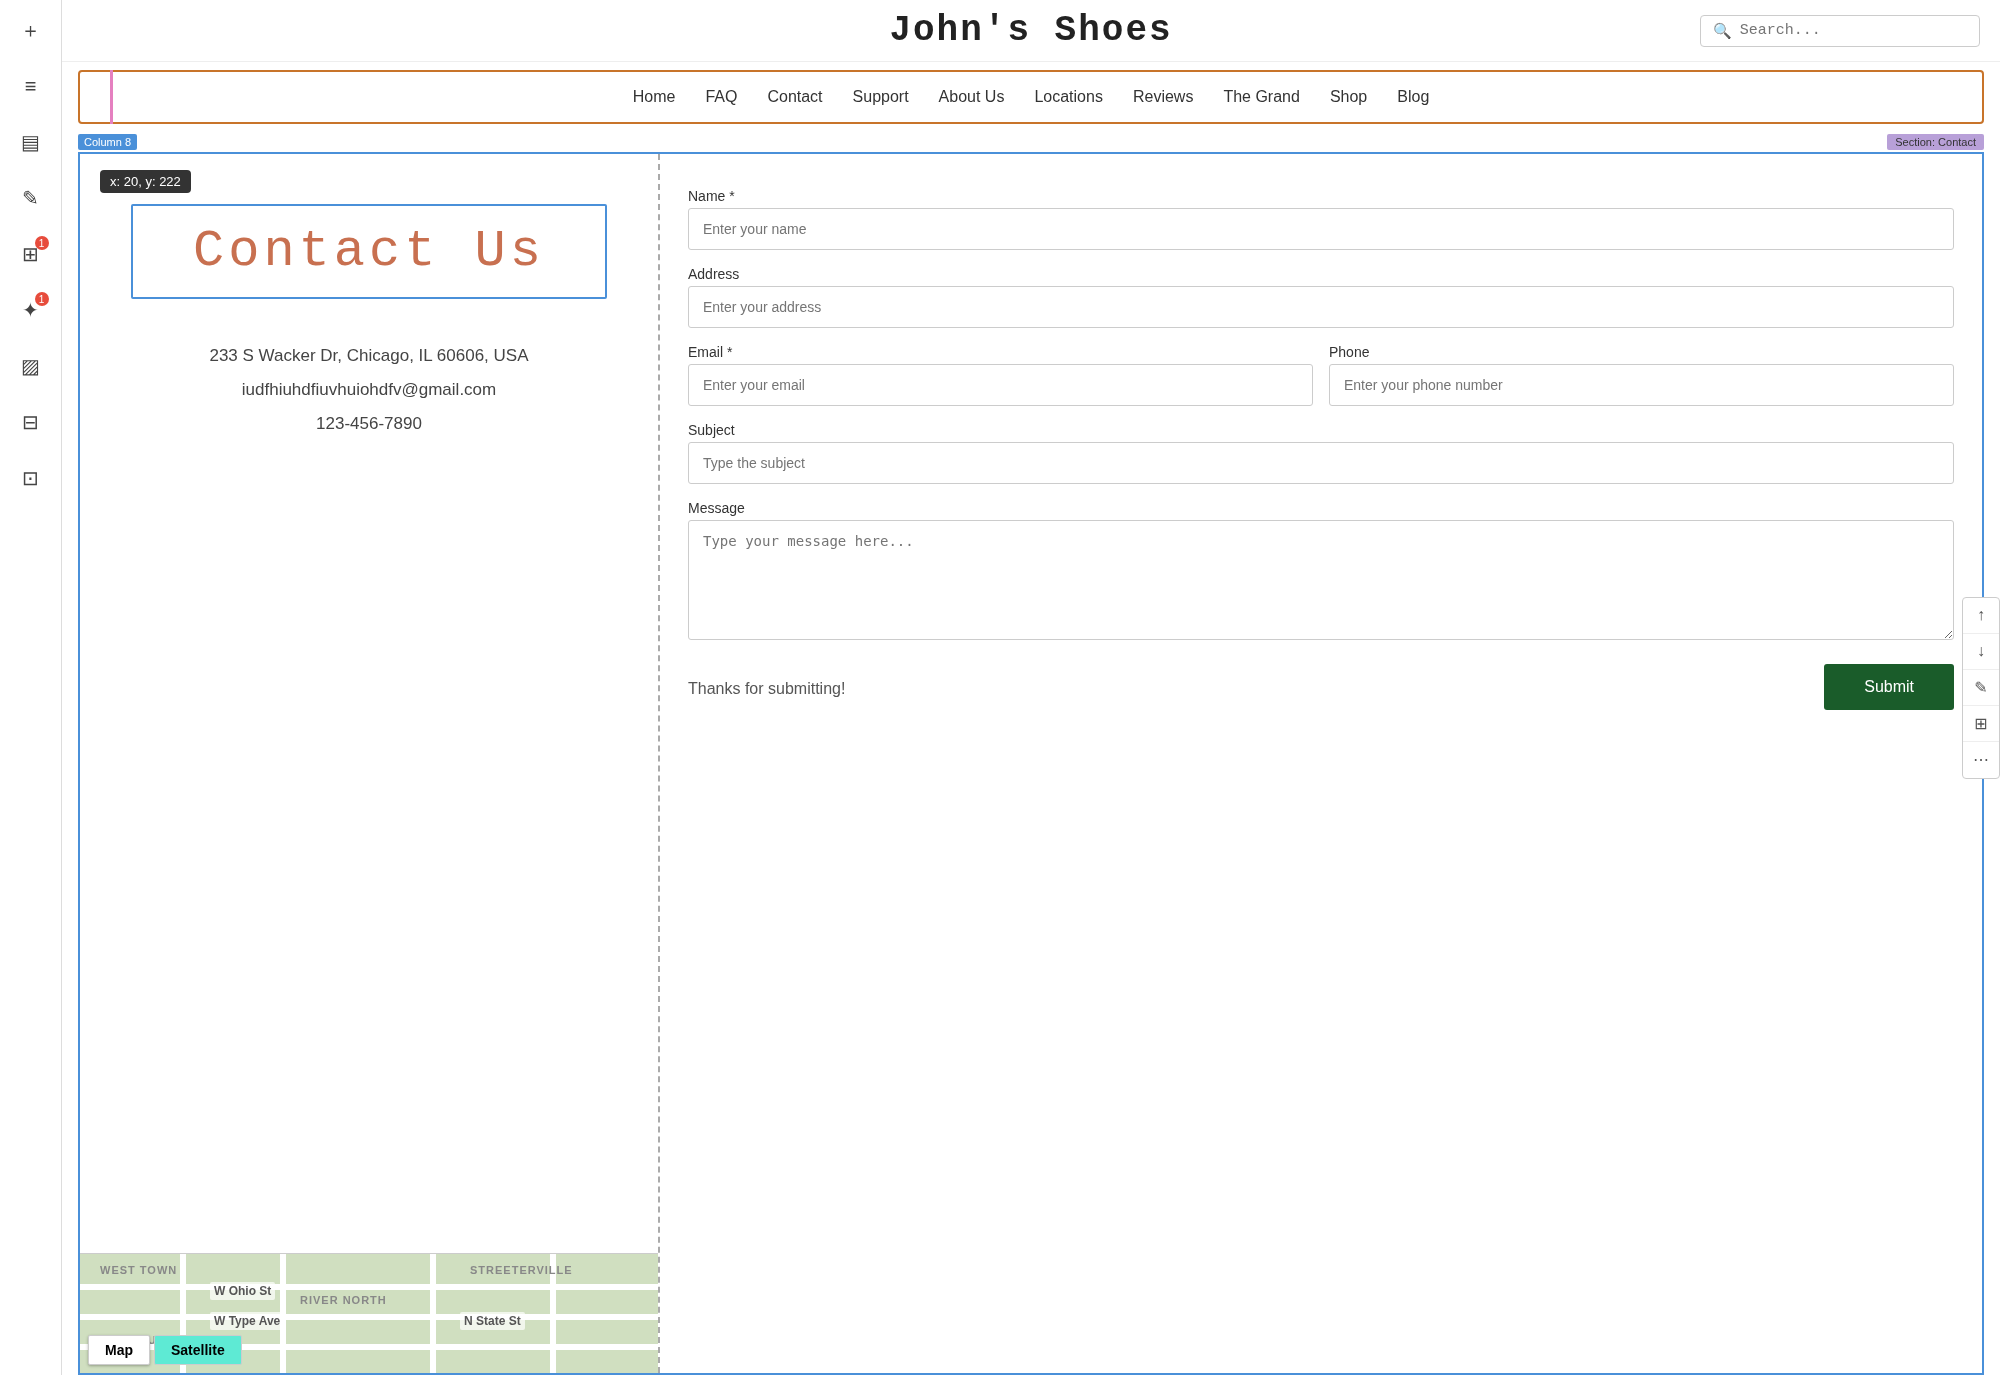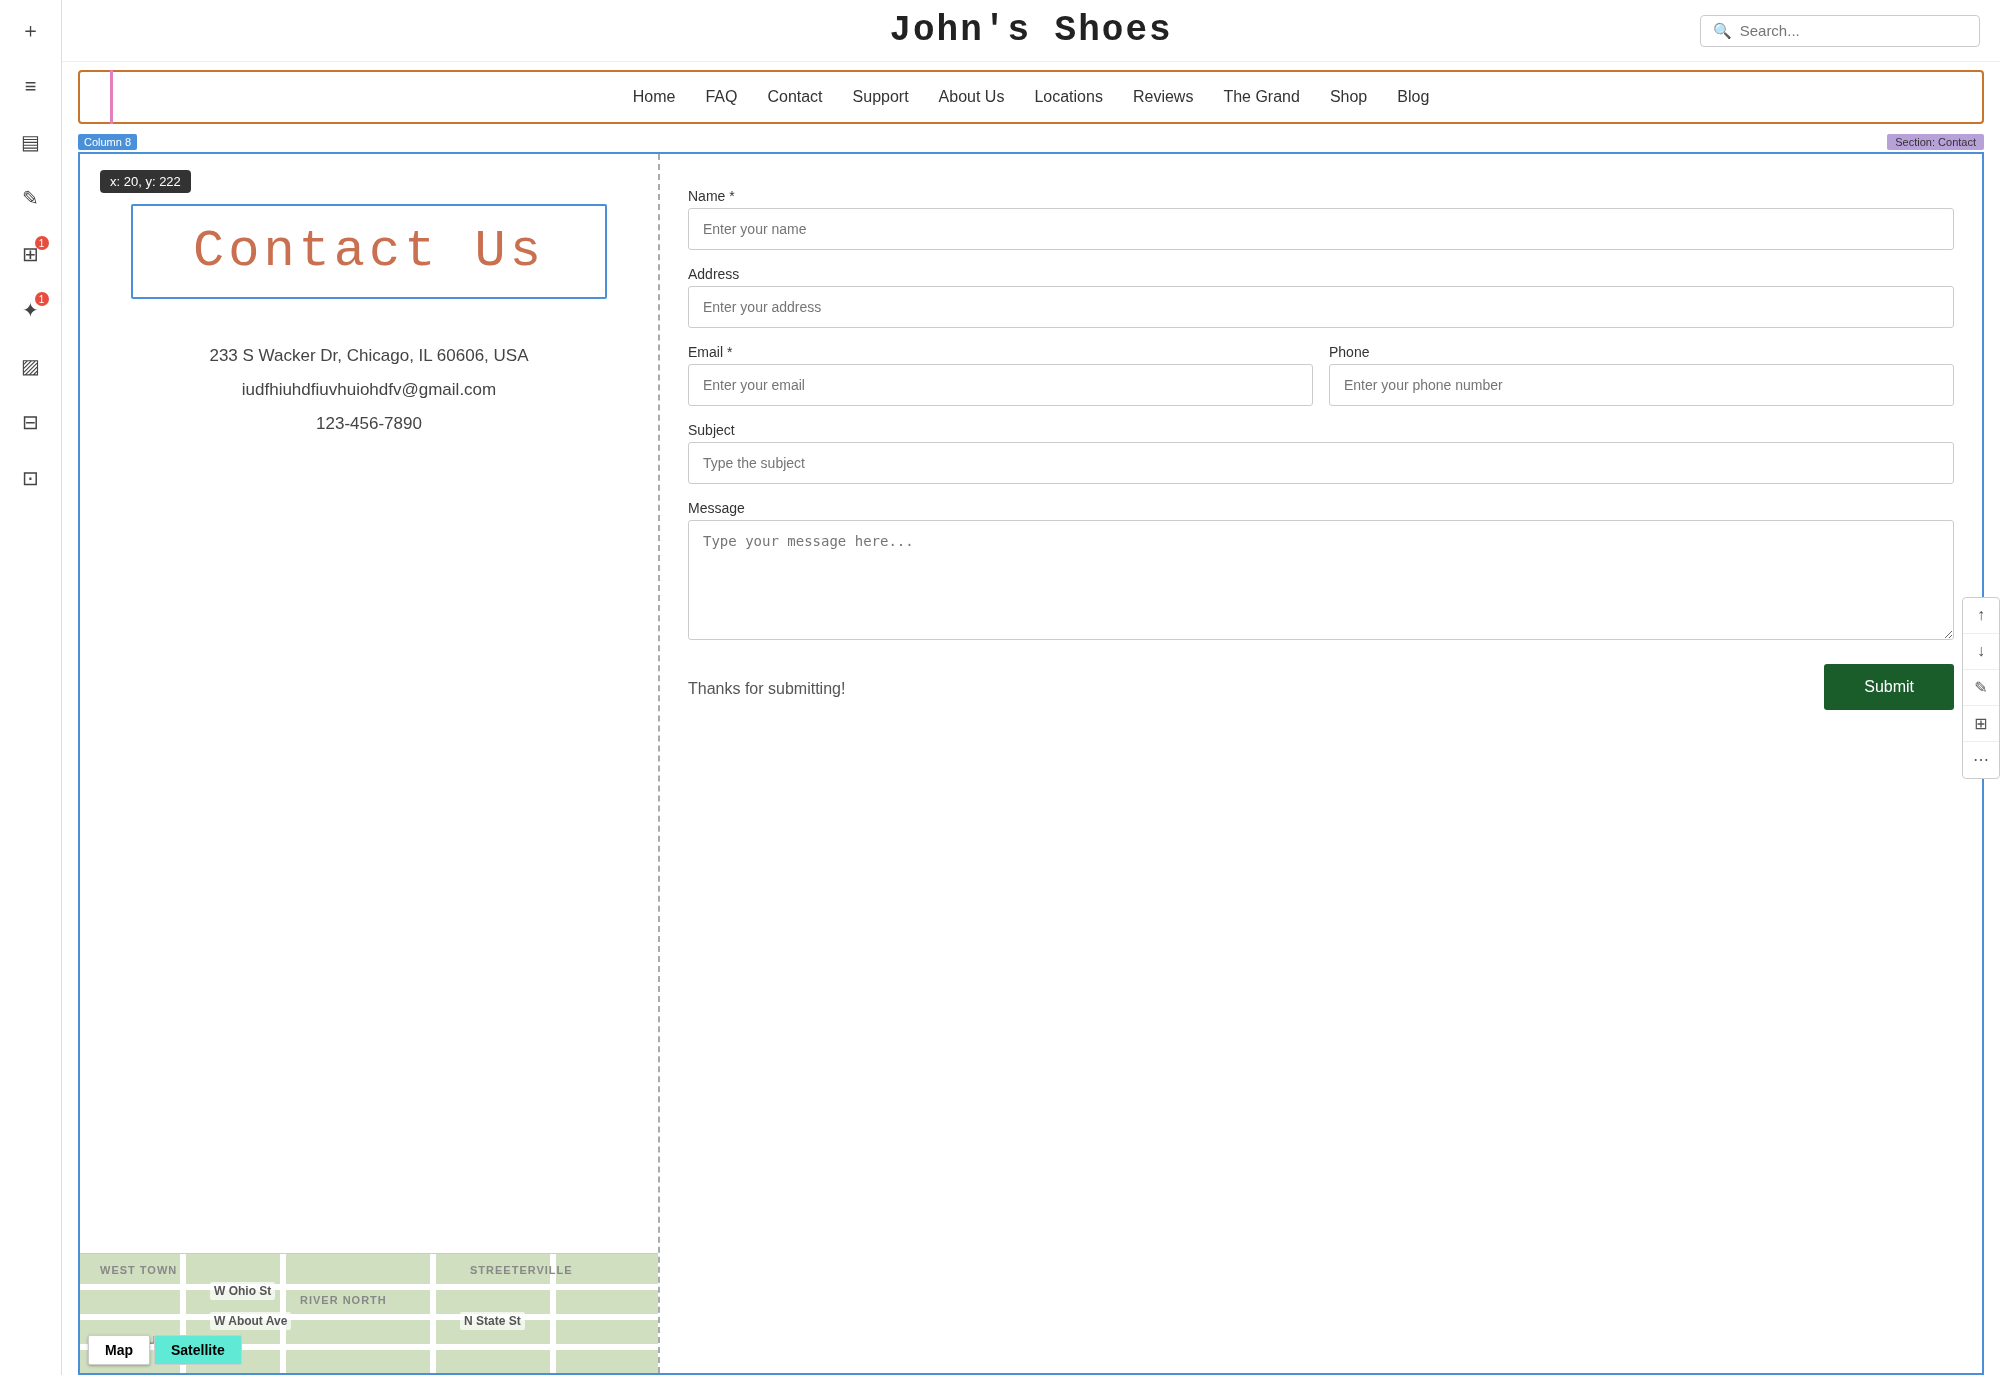--- a/index.html
+++ b/index.html
@@ -76,20 +76,21 @@
       border: 1px solid #ccc;
       border-radius: 4px;
       padding: 6px 12px;
       background: #fff;
       width: 280px;
       gap: 8px;
     }
     .search-bar input {
       border: none; outline: none; font-size: 15px; color: #0c4a6e; width: 100%;
       background: transparent;
+      font-family: Liberation Mono, monospace;
     }
     .search-icon-char { color: #999; font-size: 15px; }
 
     
     .nav-section-wrapper {
       position: relative;
       padding: 6px 16px;
       margin: 8px 16px;
       border: 2px solid #c8742a;
       border-radius: 4px;
@@ -410,21 +411,21 @@
           <div class="map-road horizontal" style="top: 60px;"></div>
           <div class="map-road horizontal" style="top: 90px;"></div>
           <div class="map-road vertical" style="left: 100px;"></div>
           <div class="map-road vertical" style="left: 200px;"></div>
           <div class="map-road vertical" style="left: 350px;"></div>
           <div class="map-road vertical" style="left: 470px;"></div>
 
           <div class="map-neighborhood" style="top:10px; left: 20px;">WEST TOWN</div>
           <div class="map-neighborhood" style="top: 40px; left: 220px;">RIVER NORTH</div>
           <div class="map-label" style="top: 28px; left: 130px;">W Ohio St</div>
-          <div class="map-label" style="top: 58px; left: 130px;">W About Ave</div>
+          <div class="map-label" style="top: 58px; left: 130px;">W Type Ave</div>
           <div class="map-label" style="top: 58px; left: 380px;">N State St</div>
           <div class="map-neighborhood" style="top: 10px; left: 390px;">STREETERVILLE</div>
           <div class="map-neighborhood" style="top: 80px; left: 60px;">FULTON RIVER</div>
         </div>
         <div class="map-tabs">
           <div class="map-tab active">Map</div>
           <div class="map-tab">Satellite</div>
         </div>
       </div>
     </div>

